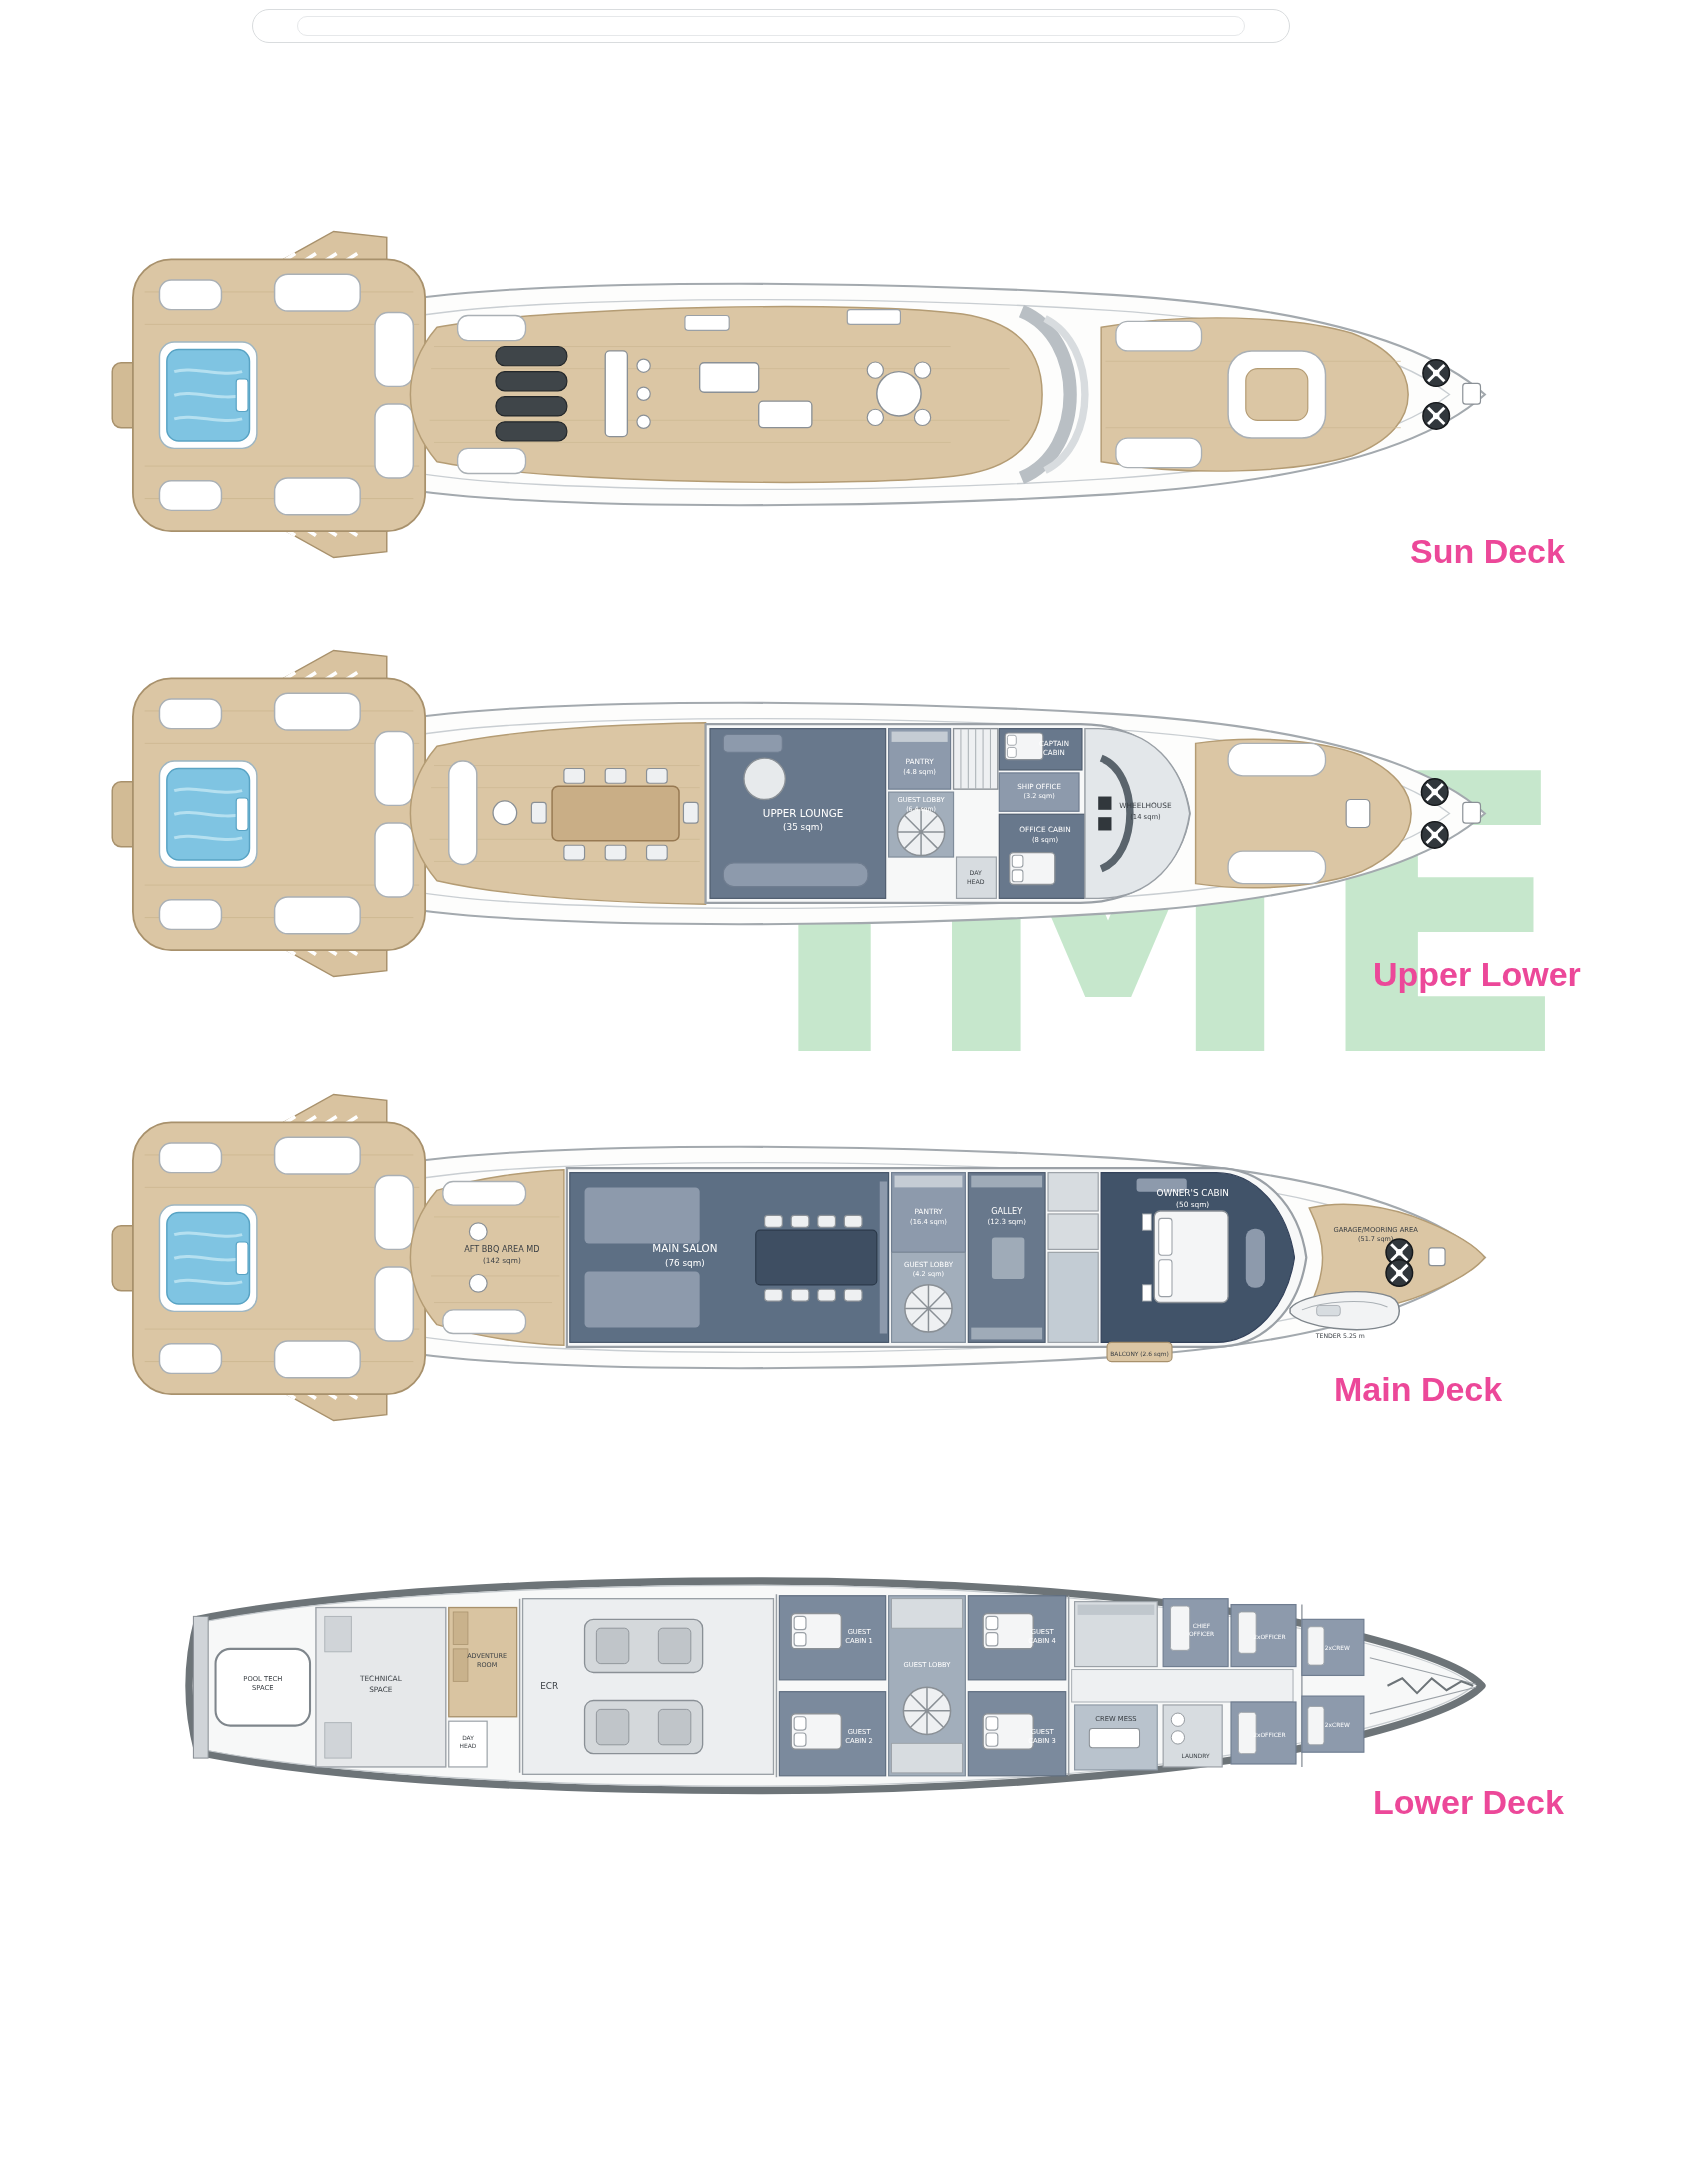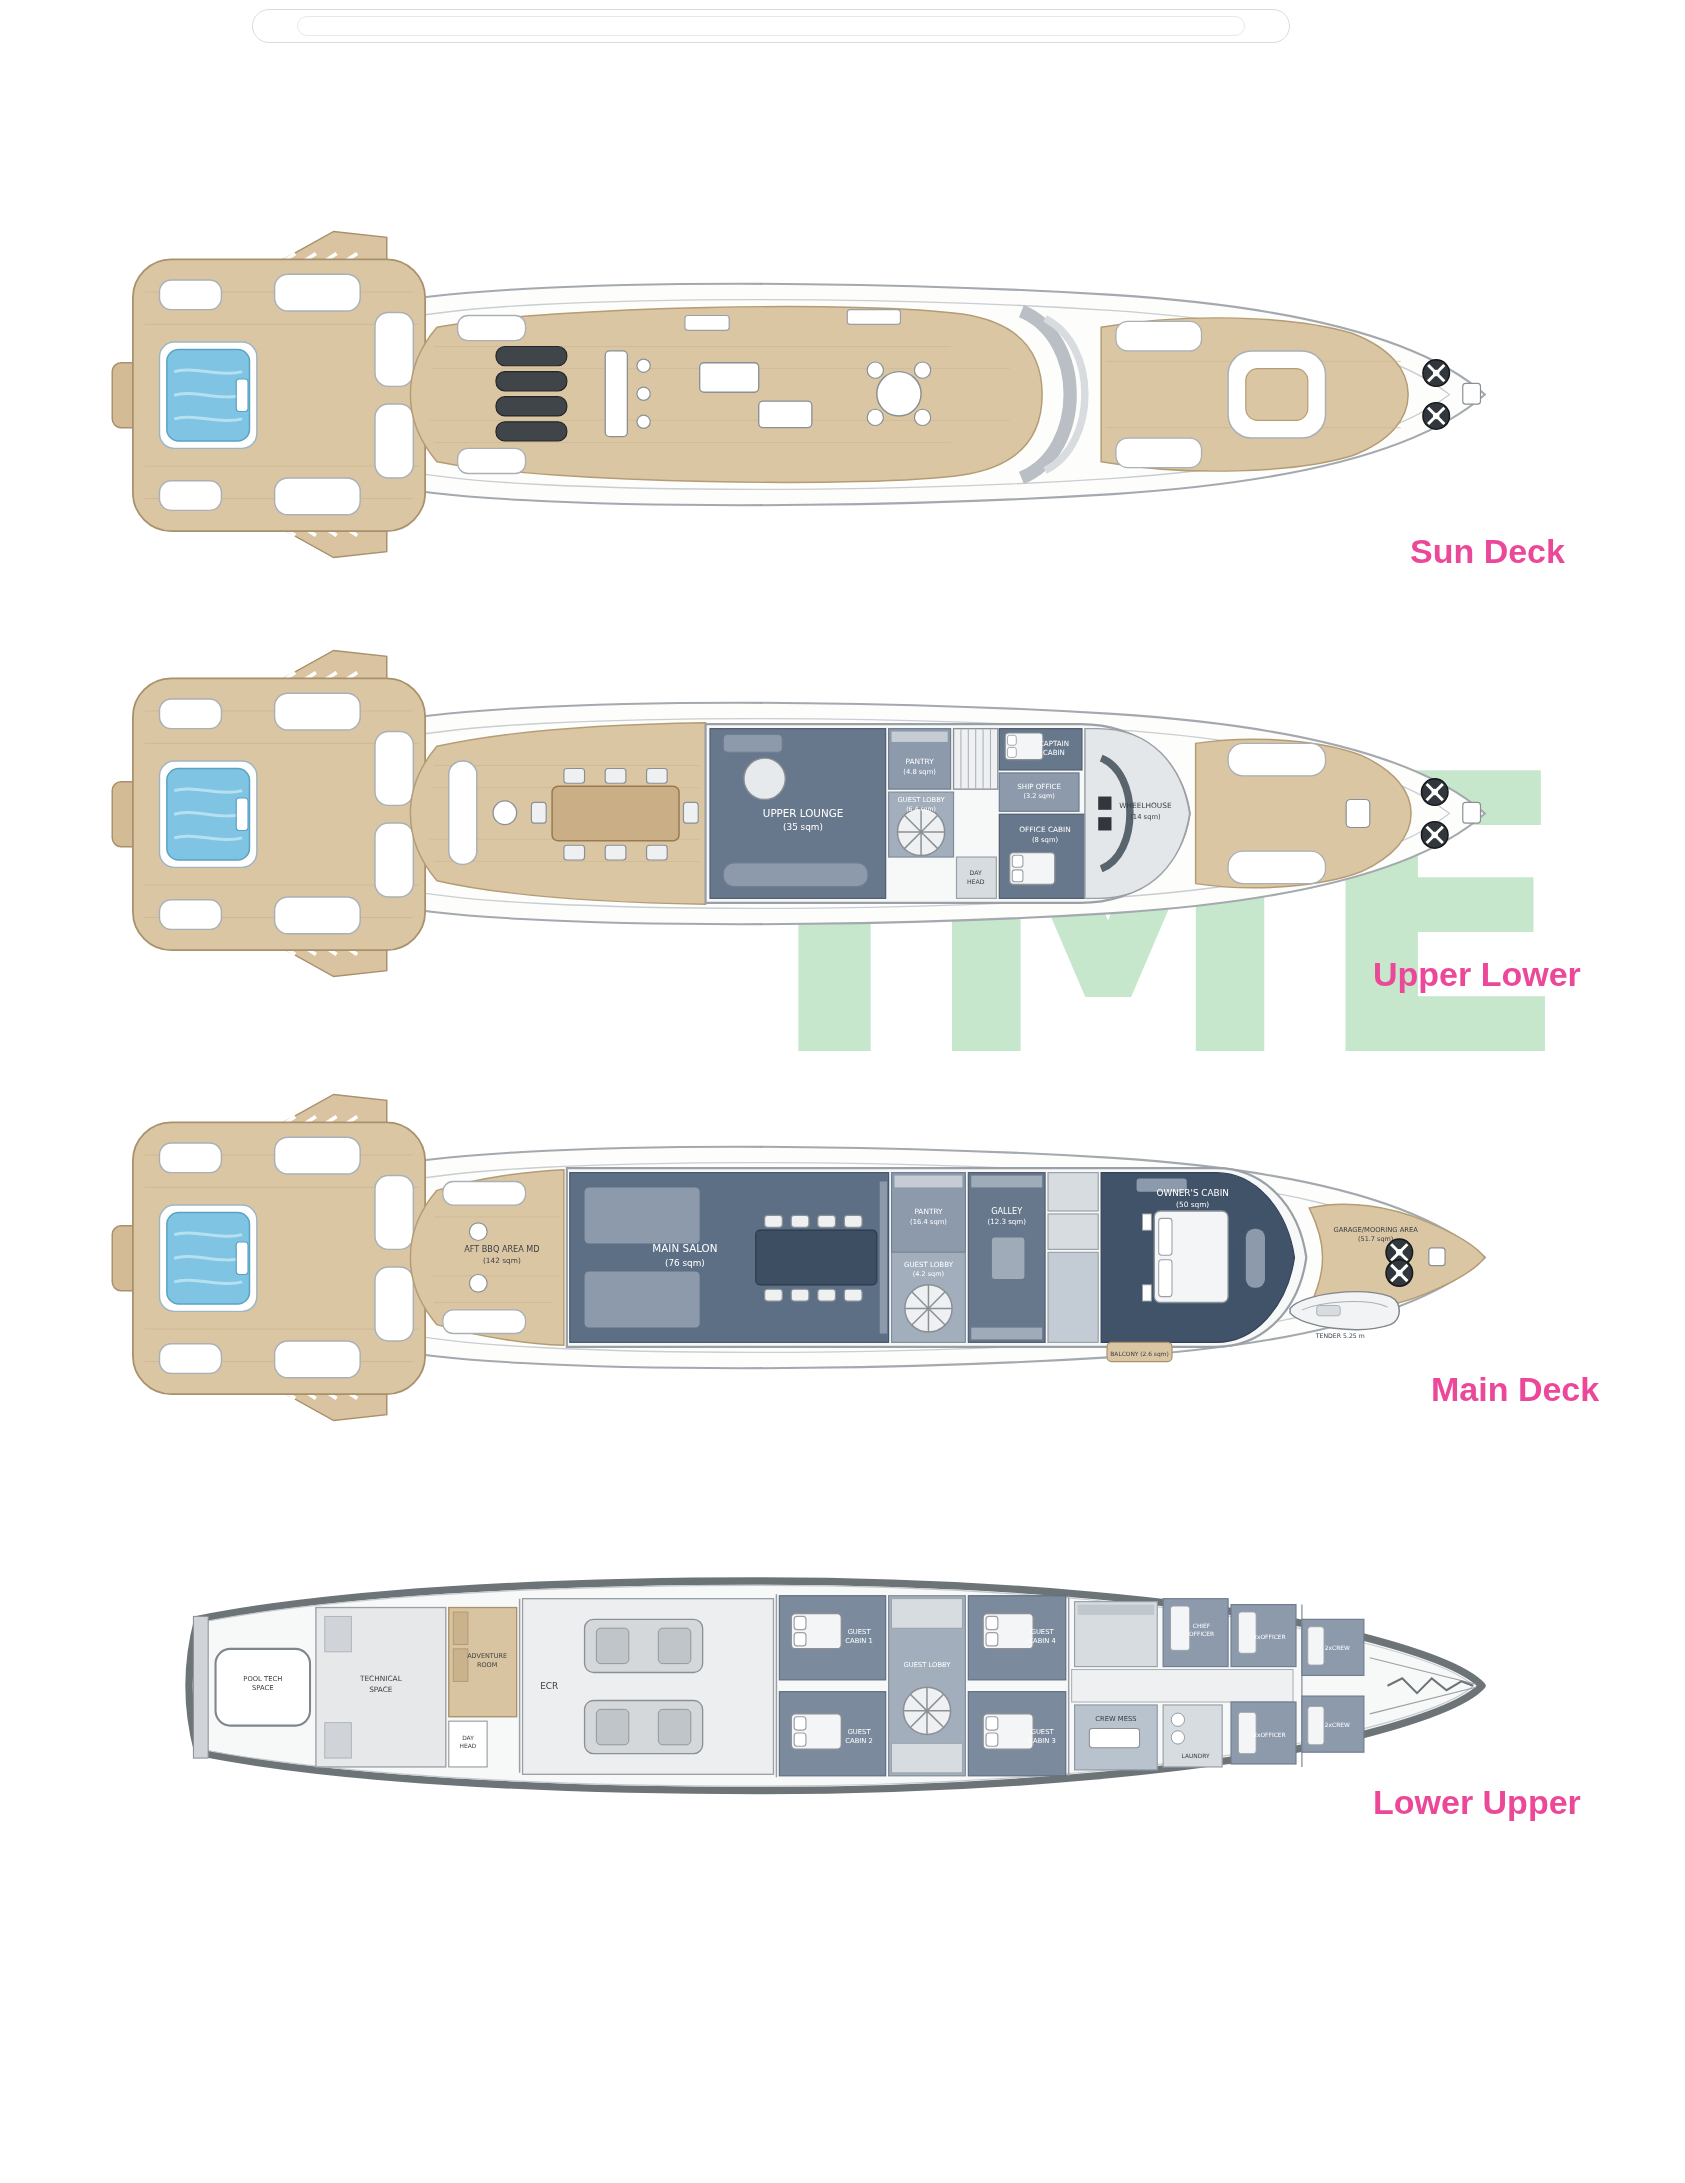--- a/index.html
+++ b/index.html
@@ -11,21 +11,21 @@
              font-family:"DejaVu Sans",sans-serif;}
   .mast-outline{position:absolute;left:252px;top:9px;width:1038px;height:34px;
                 border:1.5px solid #d9dcde;border-radius:17px;z-index:0;}
   .mast-outline::after{content:"";position:absolute;left:44px;top:6px;right:44px;bottom:6px;
                 border:0.7px solid #e6e8ea;border-radius:12px;}
   .deck-svg{position:absolute;left:65px;width:1476px;height:347px;z-index:1;}
   #svg-sun{top:221px}#svg-upper{top:640px}#svg-main{top:1084px}#svg-lower{top:1513px}
   .deck-label{position:absolute;z-index:2;font-size:34px;font-weight:700;color:#ec4899;}
   #label-sun{left:1410px;top:532px}
   #label-upper{left:1373px;top:955px}
-  #label-main{left:1431px;top:1370px}
+  #label-main{left:1334px;top:1370px}
   #label-lower{left:1373px;top:1783px}
   svg text{font-family:"DejaVu Sans",sans-serif;}
   .lw{fill:#ffffff;text-anchor:middle;}
   .ld{fill:#3a3f44;text-anchor:middle;}
   .chair{fill:#eef0f2;stroke:#8a9096;stroke-width:.8;}
 </style>
 </head>
 <body>
 
 <div class="canvas">
@@ -432,16 +432,16 @@
         <rect x="838" y="124" width="42" height="38" fill="#8d9aac" stroke="#6f7d90" stroke-width="0.8"></rect>
         <rect x="842" y="131" width="11" height="26" rx="2" fill="#f4f5f6" stroke="#9aa0a6" stroke-width="0.6"></rect>
         <text class="lw" x="862" y="145" font-size="4">2xCREW</text>
       </g>
     </g>
     <g>
       <path d="M884,98 L956,116 M884,136 L956,118" stroke="#9aa0a6" stroke-width="0.8"></path>
       <path d="M896,117 L906,112 L916,122 L926,112 L936,120 L946,114 L954,117" fill="none" stroke="#6d7478" stroke-width="1.4"></path>
     </g>
   </svg>
-  <div class="deck-label" id="label-lower">Lower Upper</div>
+  <div class="deck-label" id="label-lower">Lower Deck</div>
 
 </div>
 
 
 </body></html>

